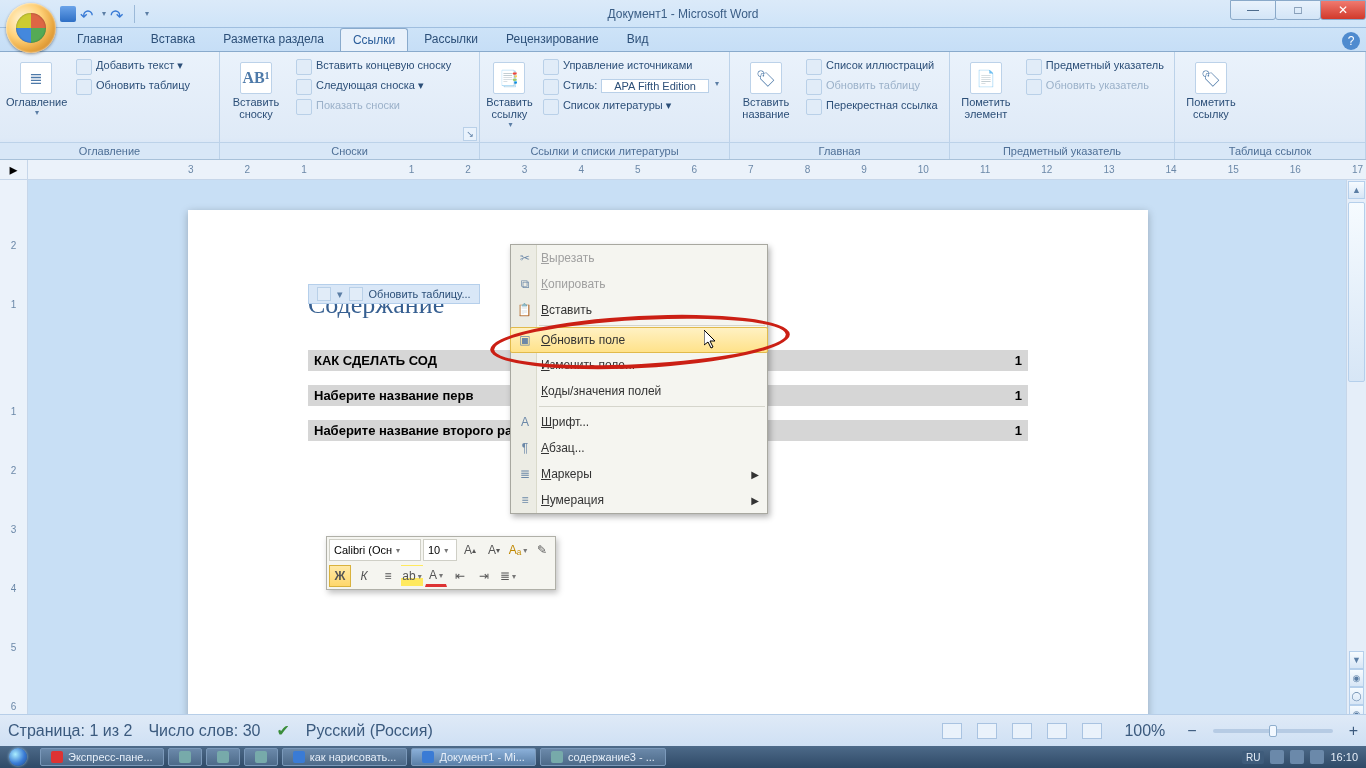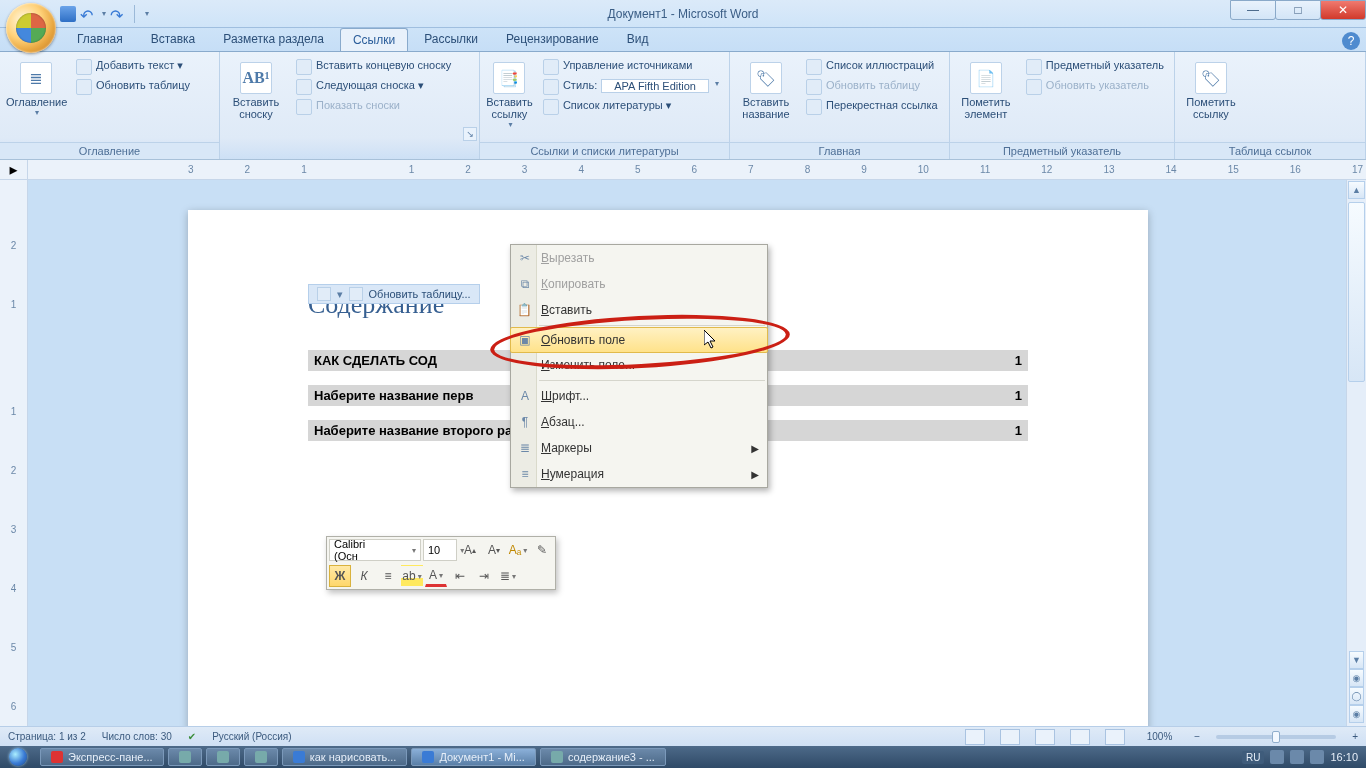--- a/index.html
+++ b/index.html
@@ -69,27 +69,27 @@
   .ctxmenu .sep { height: 1px; background: #d5d5cc; margin: 2px 2px 2px 28px; }
   .ctxmenu .gutter{position:absolute; left:0; top:0; bottom:0; width:26px; background:#ecece4; border-right:1px solid #dadacb;}
   .ctxmenu .content{position:relative;}
 
   .circle-annot { position: absolute; left: 490px; top: 316px; width: 300px; height: 52px; border: 4px solid #cb1f14; border-radius: 50%; z-index: 45; pointer-events: none; transform:rotate(-3deg);}
   .cursor { position: absolute; left: 704px; top: 330px; width: 14px; height: 20px; z-index: 50; }
 
   
   .mini-tb { position: absolute; left: 326px; top: 536px; background: #f5f5f0; border: 1px solid #b0b0a8; box-shadow: 2px 3px 6px rgba(0,0,0,.25); font-size: 11px; z-index: 35; }
   .mini-tb .row { display: flex; align-items: center; padding: 2px; gap: 2px; }
-  .mini-tb .ctrl { height: 22px; border: 1px solid #cfcfc6; background: #fff; padding: 0 4px; display: flex; align-items: center; gap: 18px; }
+  .mini-tb .ctrl { height: 22px; border: 1px solid #cfcfc6; background: #fff; padding: 0 4px; display: flex; align-items: center; gap: 2px; }
   .mini-tb .btn { width: 22px; height: 22px; border: 1px solid transparent; display: flex; align-items: center; justify-content: center; font-size: 12px; color:#555;}
   .mini-tb .btn.pressed { background: linear-gradient(#ffe9a6,#ffd76b); border-color: #d9b23d; }
   .mini-tb .drop{font-size:8px; color:#777; margin-left:2px;}
 
   
-  .status { position: absolute; left: 0; right: 0; bottom: 22px; height: 20px; background: linear-gradient(#dfeaf7,#cfe0f4); border-top: 1px solid #b7cee8; display: flex; align-items: center; font-size: 10px; color: #3b5a7e; padding: 8px 8px; gap: 16px; }
+  .status { position: absolute; left: 0; right: 0; bottom: 22px; height: 32px; background: linear-gradient(#dfeaf7,#cfe0f4); border-top: 1px solid #b7cee8; display: flex; align-items: center; font-size: 16px; color: #3b5a7e; padding: 8px 8px; gap: 16px; }
   .status .spacer { flex: 1; }
   .view-btn { width: 20px; height: 16px; border: 1px solid #a9c3e1; background: #eaf2fb; margin-left:-1px;}
   .zoom-track { width: 120px; height: 4px; background: #b6cbe4; position:relative; border-radius:2px;}
   .zoom-track .knob{position:absolute; left:50%; top:-4px; width:8px; height:12px; background:#f2f8ff; border:1px solid #8faecd; transform:translateX(-50%); border-radius:2px;}
 
   
   .taskbar { position: absolute; left: 0; right: 0; bottom: 0; height: 22px; background: linear-gradient(#4d6a89, #2f4a67); display: flex; align-items: center; font-size: 11px; color: #e6eef8; }
   .start { width: 36px; height: 22px; display: flex; align-items: center; justify-content: center; }
   .start .orb { width: 18px; height: 18px; border-radius: 50%; background: radial-gradient(circle at 35% 35%, #aef, #3a7bd5 55%, #1a4a90); box-shadow: 0 0 3px rgba(170,220,255,.8);}
   .task { height: 18px; padding: 0 10px; background: linear-gradient(#6b89aa,#4d6a89); border: 1px solid #7b99ba; border-radius: 2px; margin-left: 4px; display: flex; align-items: center; gap: 5px; max-width:130px; white-space:nowrap; overflow:hidden;}
@@ -172,20 +172,21 @@
             <span class="mi"></span>
             <span>Следующая сноска ▾</span>
           </div>
         <div class="cmd disabled">
             <span class="mi"></span>
             <span>Показать сноски</span>
           </div>
       </div>
     </div>
     <div class="dialog-launch">↘</div>
+    <div class="group-label">Сноски</div>
   </div>
 
   <div class="group" style="width:250px">
     <div class="group-body">
       <div class="big-btn">
         <div class="glyph">📑</div>
         <div>Вставить ссылку</div>
         <div class="chev">▾</div>
       </div>
       <div class="cmd-list">
@@ -351,20 +352,24 @@
       </div>
       <div class="sep"></div>
       <div class="row hover">
         <span class="iconcell">▣</span>
         <span><span class="u">О</span>бновить поле</span>
       </div>
       <div class="row">
         <span class="iconcell"></span>
         <span><span class="u">И</span>зменить поле...</span>
       </div>
+      <div class="row">
+        <span class="iconcell"></span>
+        <span><span class="u">К</span>оды/значения полей</span>
+      </div>
       <div class="sep"></div>
       <div class="row">
         <span class="iconcell">A</span>
         <span><span class="u">Ш</span>рифт...</span>
       </div>
       <div class="row">
         <span class="iconcell">¶</span>
         <span><span class="u">А</span>бзац...</span>
       </div>
       <div class="row">

